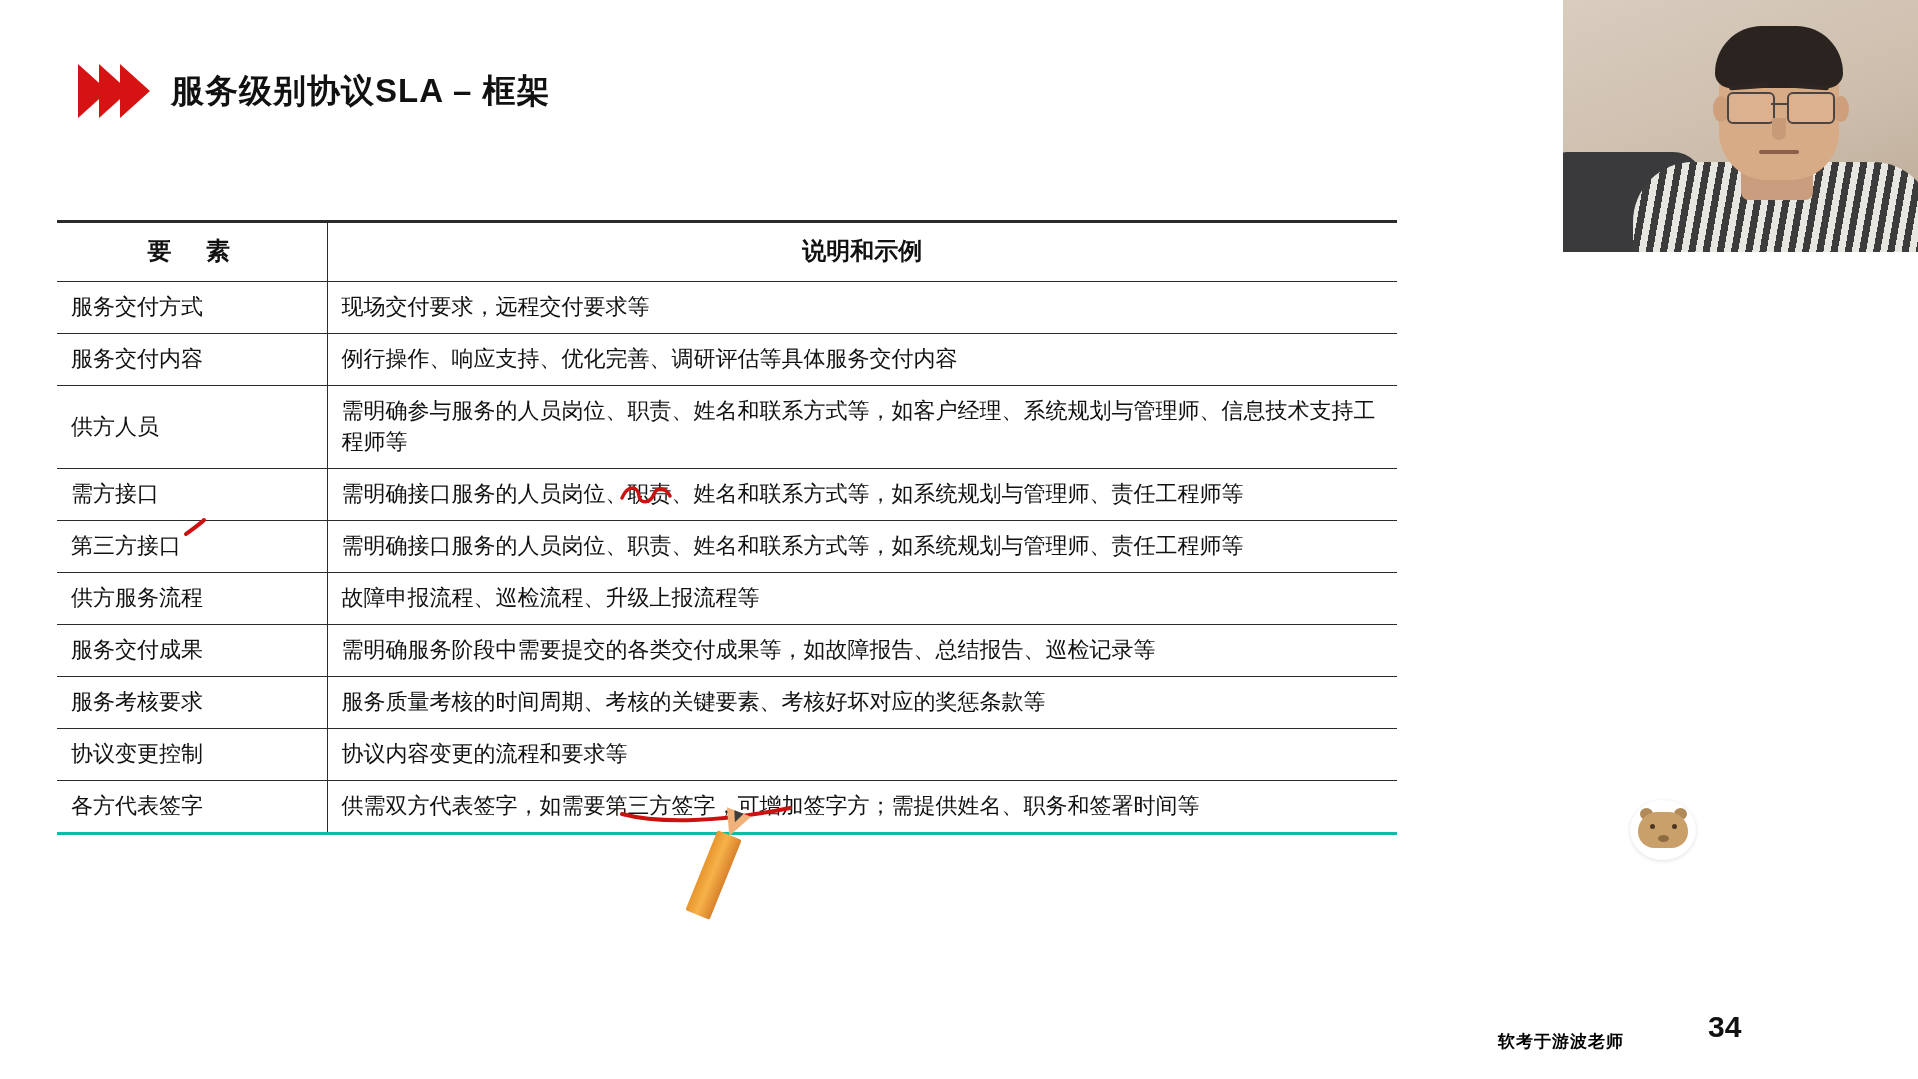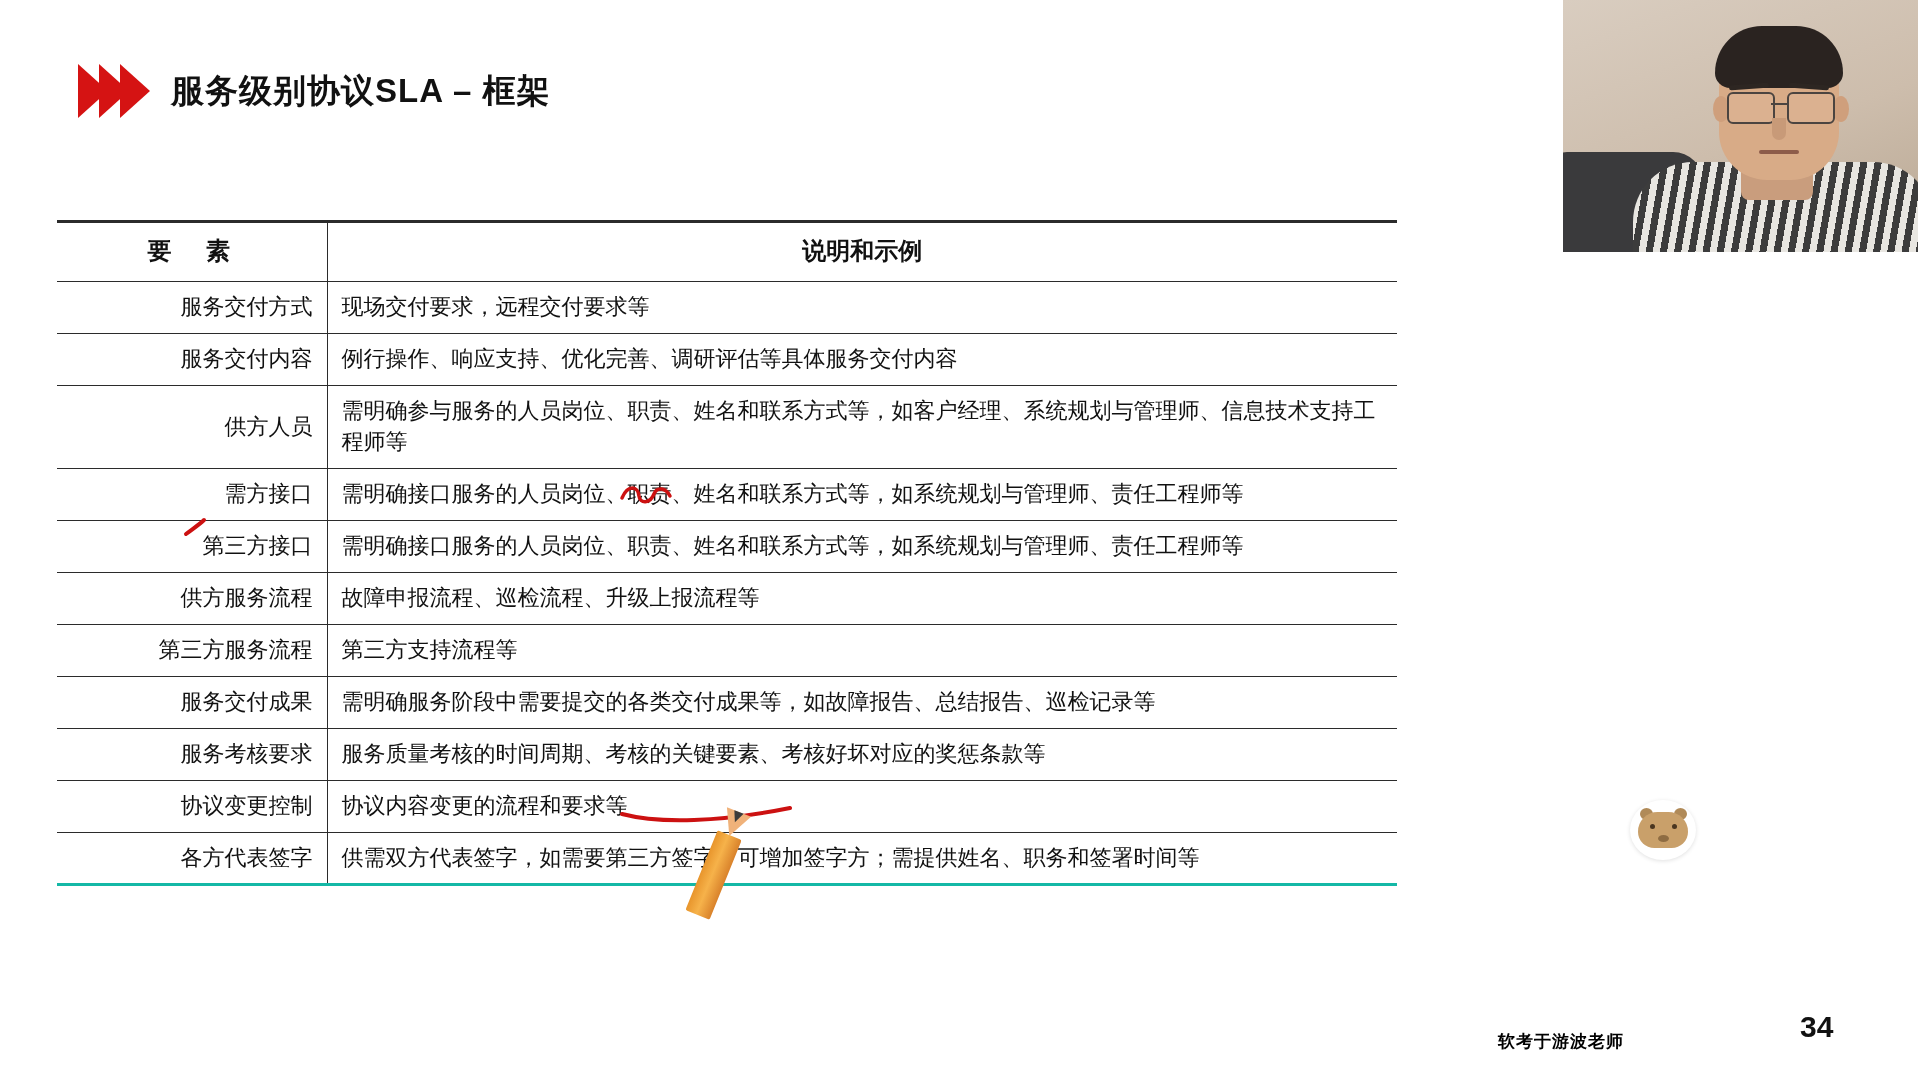--- a/index.html
+++ b/index.html
@@ -82,21 +82,20 @@
     border-left: 1px solid #2b2b2b;
   }
   table.sla thead tr th {
     border-top: 3px solid #2b2b2b;
   }
   table.sla tbody tr:last-child td {
     border-bottom: 3px solid #14b8a6;
   }
   table.sla td.elem {
     white-space: nowrap;
-    text-align: right;
   }
   .hdr-elem {
     letter-spacing: 14px;
     padding-left: 8px;
   }
 
   
   .webcam {
     position: absolute;
     right: 0;
@@ -320,21 +319,21 @@
     position: absolute;
     left: 28px; top: 35px;
     width: 11px; height: 7px;
     background: #8e6c42;
     border-radius: 50%;
   }
 
   
   .page-number {
     position: absolute;
-    left: 1800px;
+    left: 1708px;
     top: 1010px;
     font-size: 30px;
     font-weight: bold;
     color: #111111;
   }
   .watermark {
     position: absolute;
     left: 1498px;
     top: 1030px;
     font-size: 17px;
@@ -386,24 +385,20 @@
         <td class="elem">需方接口</td>
         <td class="col-sep">需明确接口服务的人员岗位、职责、姓名和联系方式等，如系统规划与管理师、责任工程师等</td>
       </tr>
       <tr>
         <td class="elem">第三方接口</td>
         <td class="col-sep">需明确接口服务的人员岗位、职责、姓名和联系方式等，如系统规划与管理师、责任工程师等</td>
       </tr>
       <tr>
         <td class="elem">供方服务流程</td>
         <td class="col-sep">故障申报流程、巡检流程、升级上报流程等</td>
-      </tr>
-      <tr>
-        <td class="elem">第三方服务流程</td>
-        <td class="col-sep">第三方支持流程等</td>
       </tr>
       <tr>
         <td class="elem">服务交付成果</td>
         <td class="col-sep">需明确服务阶段中需要提交的各类交付成果等，如故障报告、总结报告、巡检记录等</td>
       </tr>
       <tr>
         <td class="elem">服务考核要求</td>
         <td class="col-sep">服务质量考核的时间周期、考核的关键要素、考核好坏对应的奖惩条款等</td>
       </tr>
       <tr>

